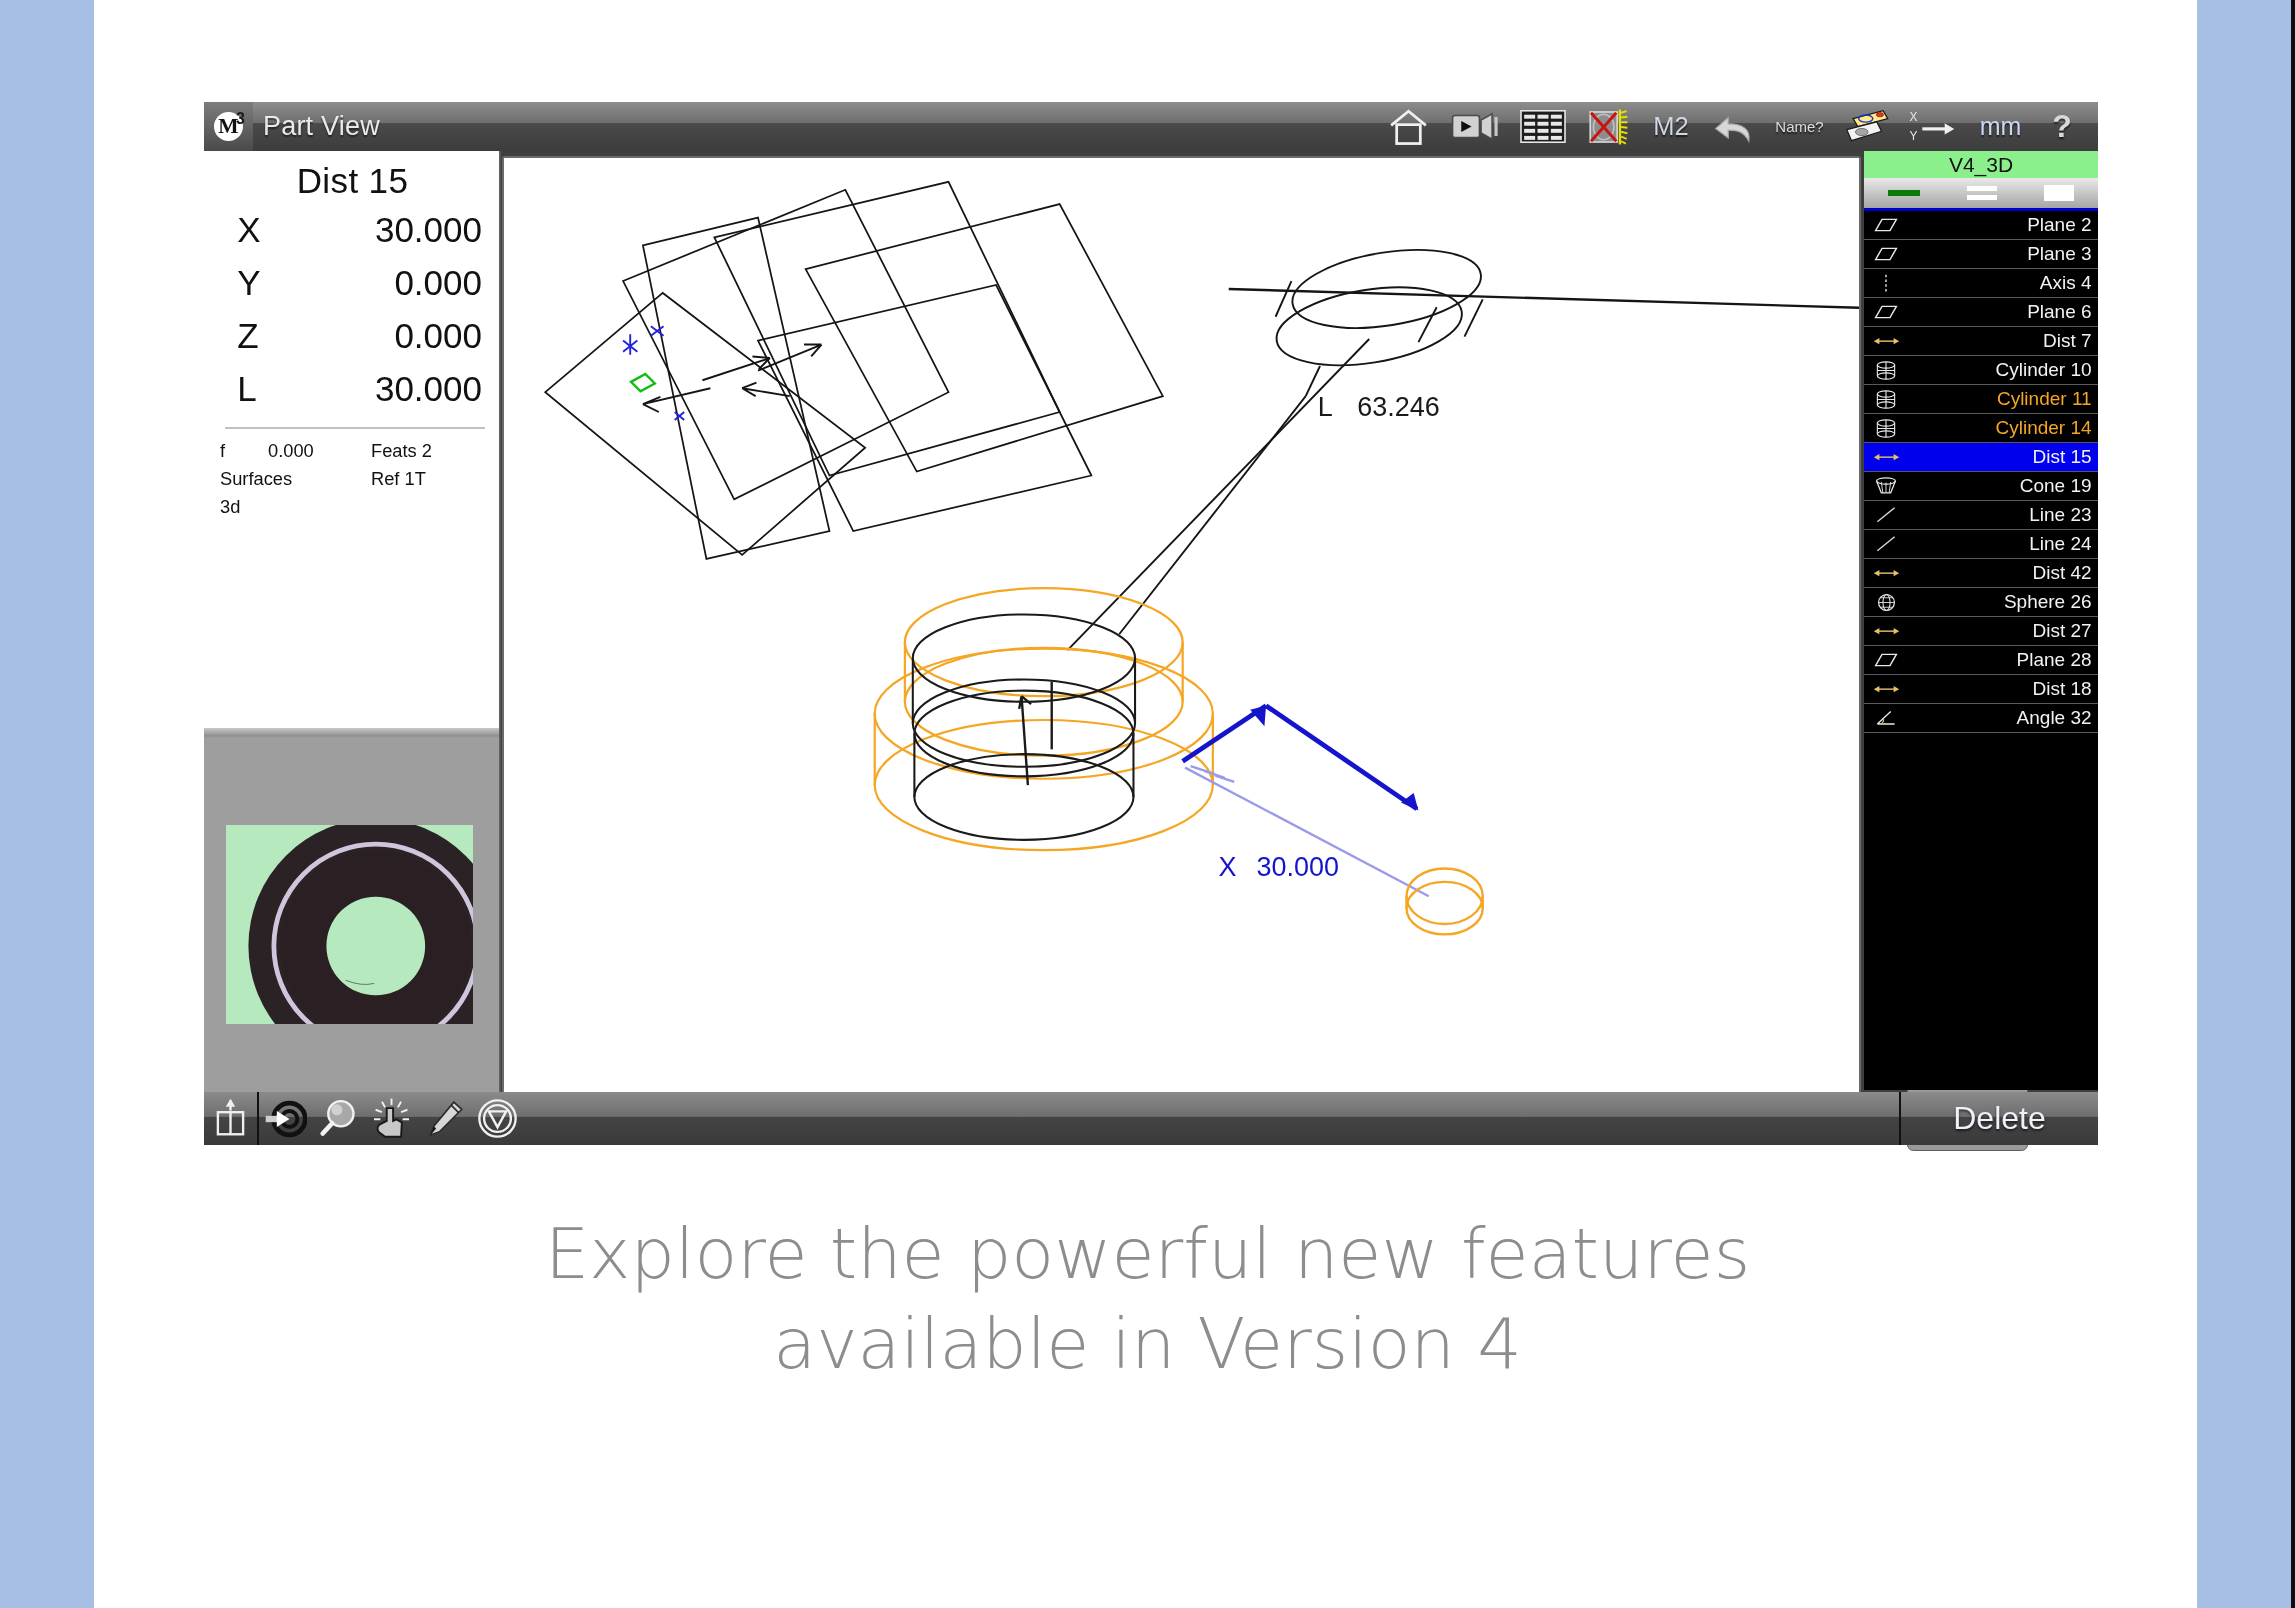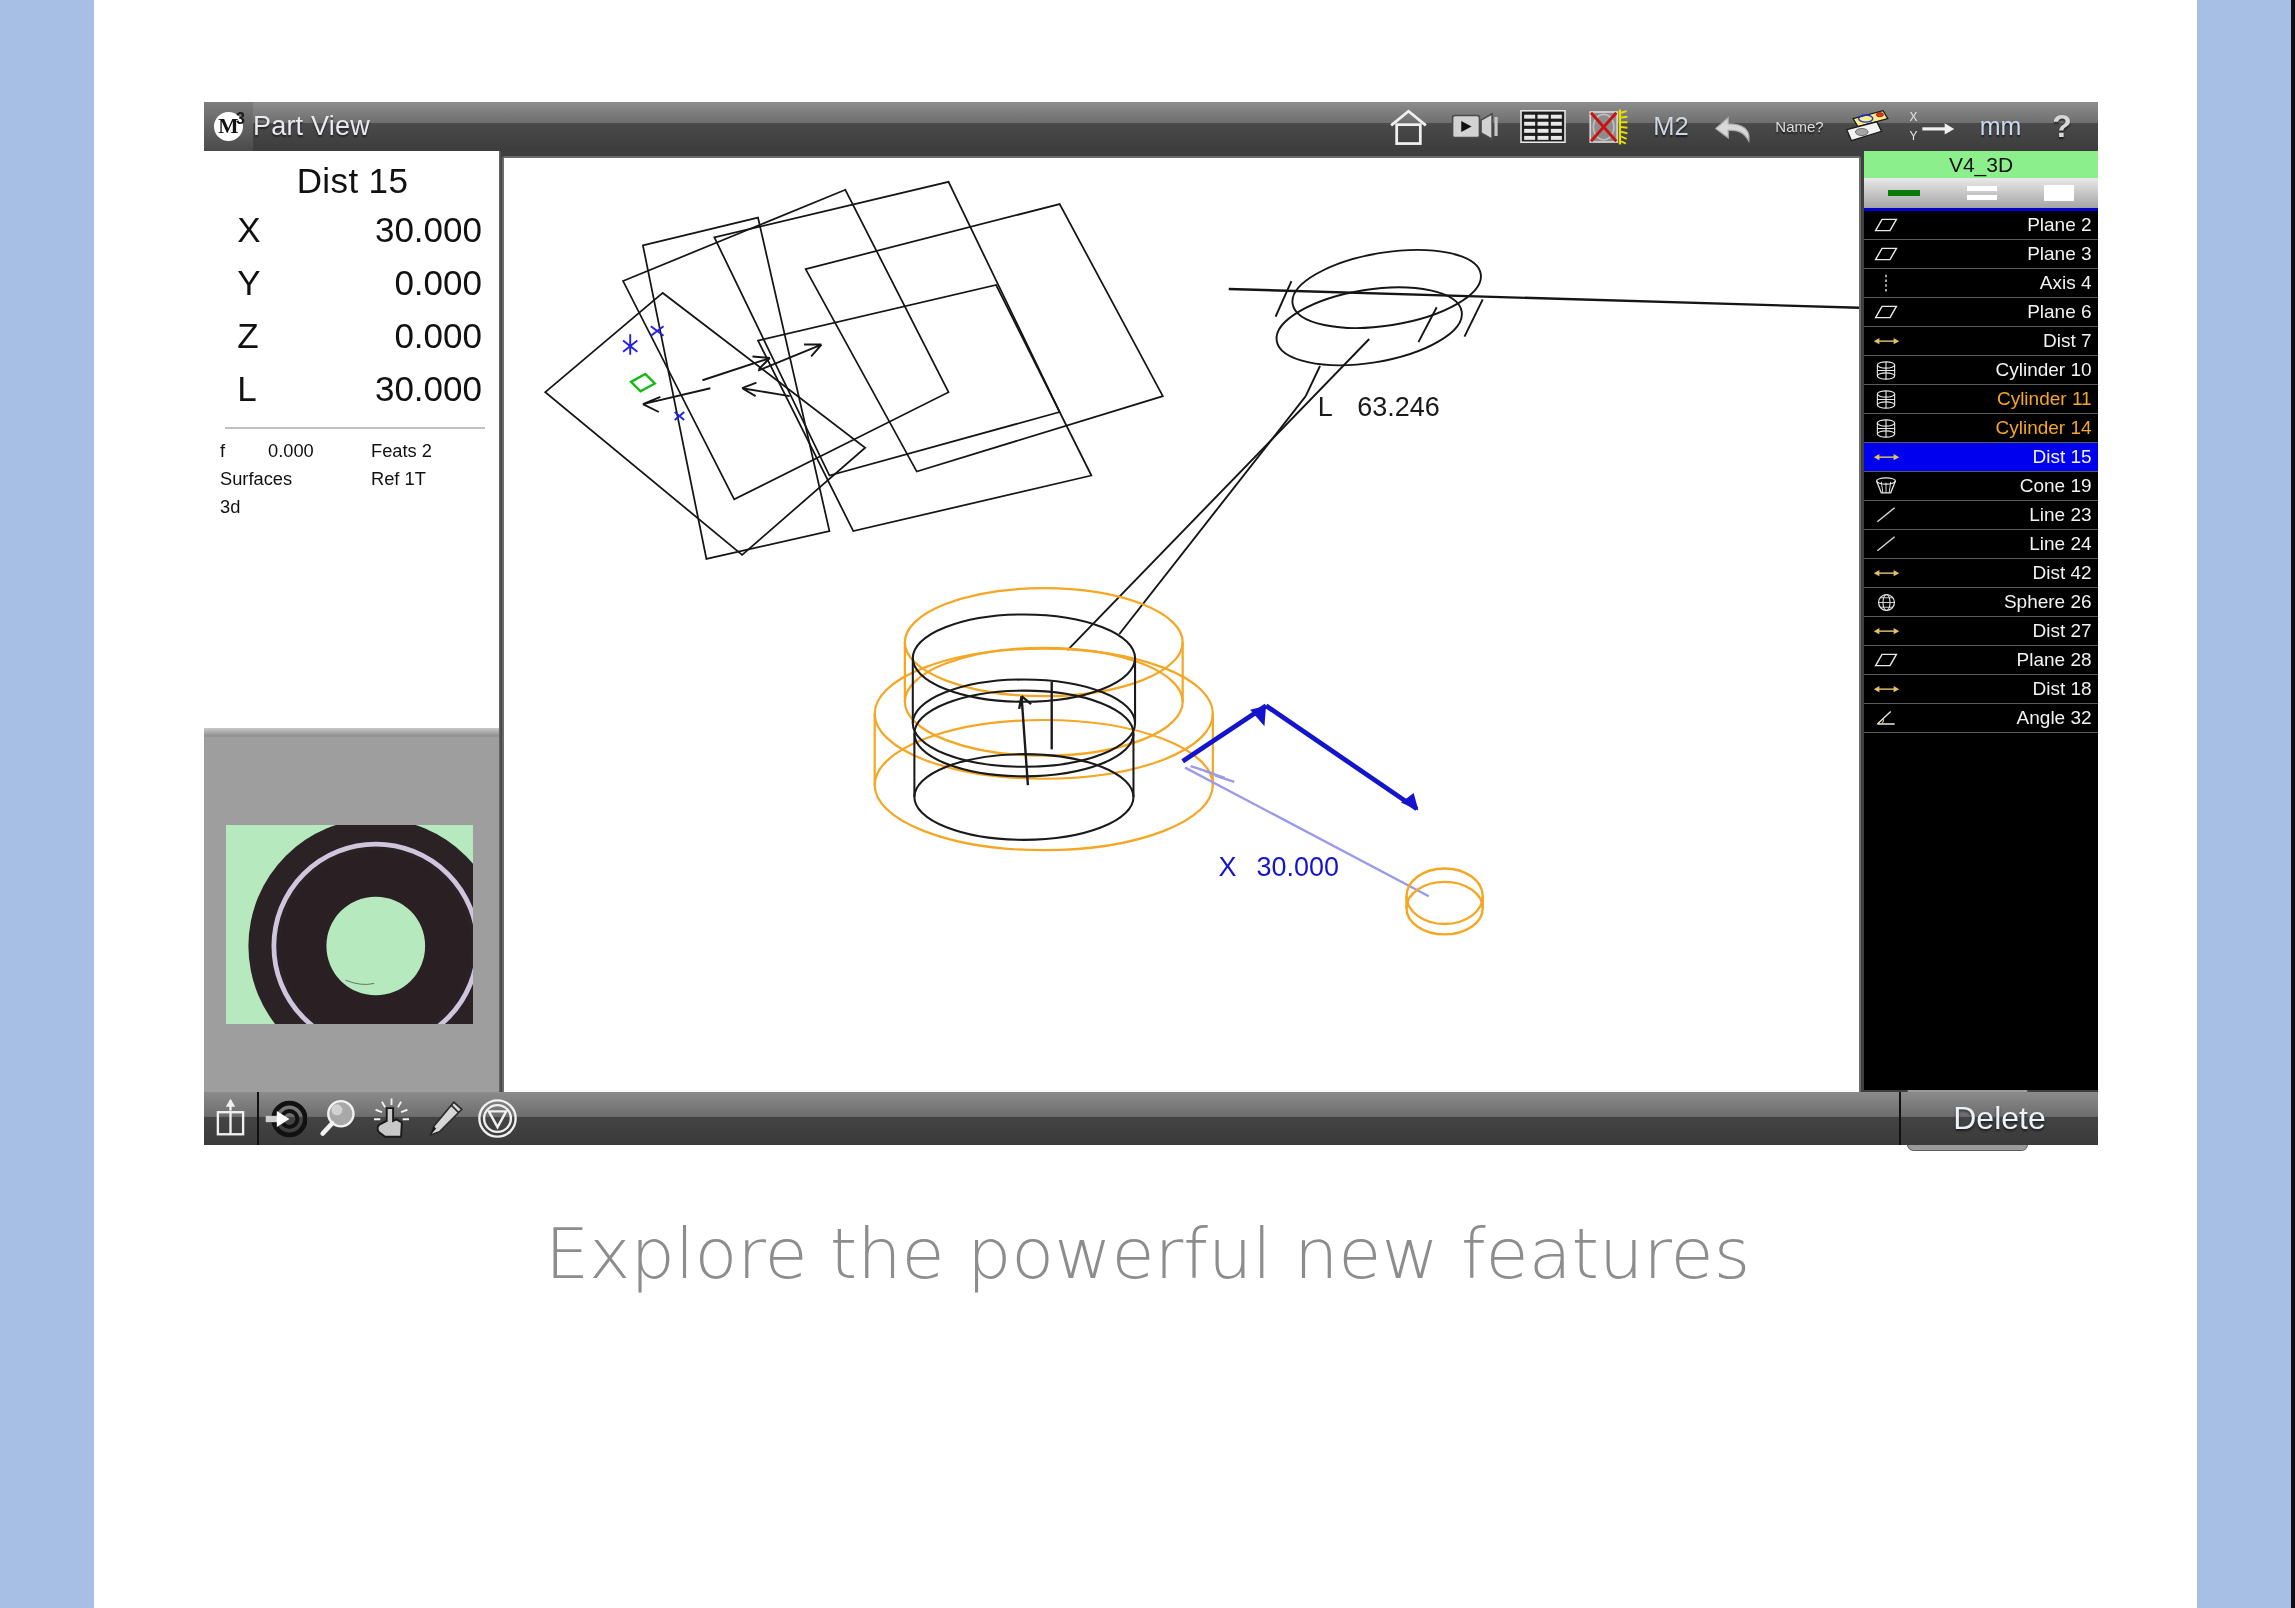--- a/index.html
+++ b/index.html
@@ -35,21 +35,21 @@
     display:flex; align-items:center; justify-content:center; position:relative;
   }
   .logo-circle {
     width: 29px; height:29px; border-radius:50%; background:#fff;
     display:flex; align-items:center; justify-content:center;
     font-size: 21.5px; font-weight: 600; color:#111; line-height:1;
     font-family:"Liberation Serif", serif;
   }
   .logo-sup { position:absolute; left:32px; top:8px; color:#1a1a1a; font-size:16px; font-weight:bold; }
   .title-text {
-    color:#e9e9ee; font-size:27px; margin-left:0; letter-spacing:0.2px;
+    color:#e9e9ee; font-size:27px; margin-left:10px; letter-spacing:0.2px;
     text-shadow: 0 1.6px 1.6px rgba(0,0,0,.5);
   }
   .tb-spacer { flex: 1 1 auto; }
   .tb-icons { display:flex; align-items:center; gap: 0px; padding-right: 8px; }
   .tb-btn { width: 67px; height: 49px; display:flex; align-items:center; justify-content:center; }
   .tb-btn.narrow { width: 56px; }
   .tb-label { color:#cfd6e4; font-size: 25.5px; text-shadow:0 1.6px 1.6px rgba(0,0,0,.6); }
   .tb-label.small { font-size:15px; color:#dcdcdc; }
   .tb-label.mm { color:#c9d8ef; font-size:25px; }
   .tb-label.q { color:#d8d8d8; font-size:32px; font-weight:bold; }
@@ -715,15 +715,16 @@
         </svg>
       </div>
       <div class="bb-spacer"></div>
       <div class="bb-delete">Delete</div>
     </div>
 
   </div>
 
   <div class="caption">
     <div>Explore the powerful new features</div>
+    <div>available in Version 4</div>
   </div>
 </div>
 
 
 </body></html>

